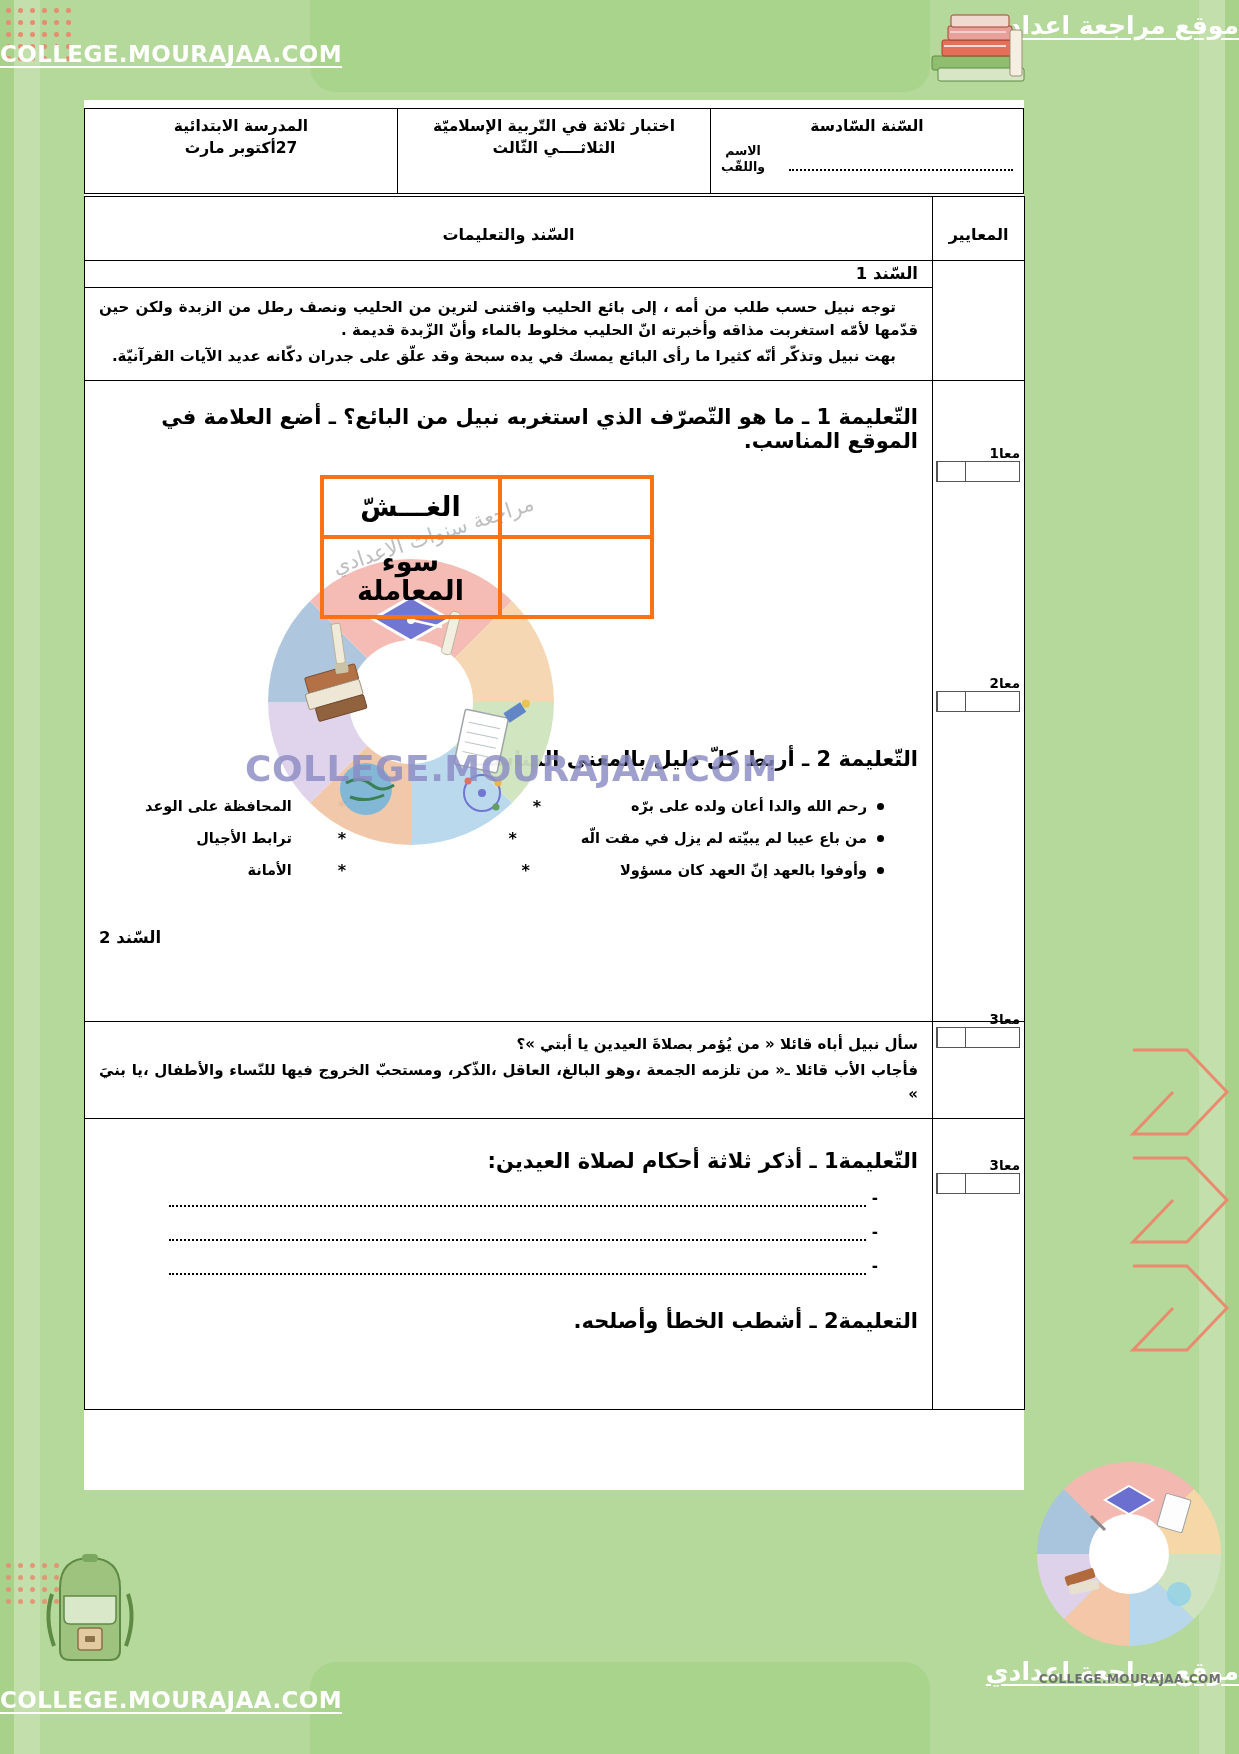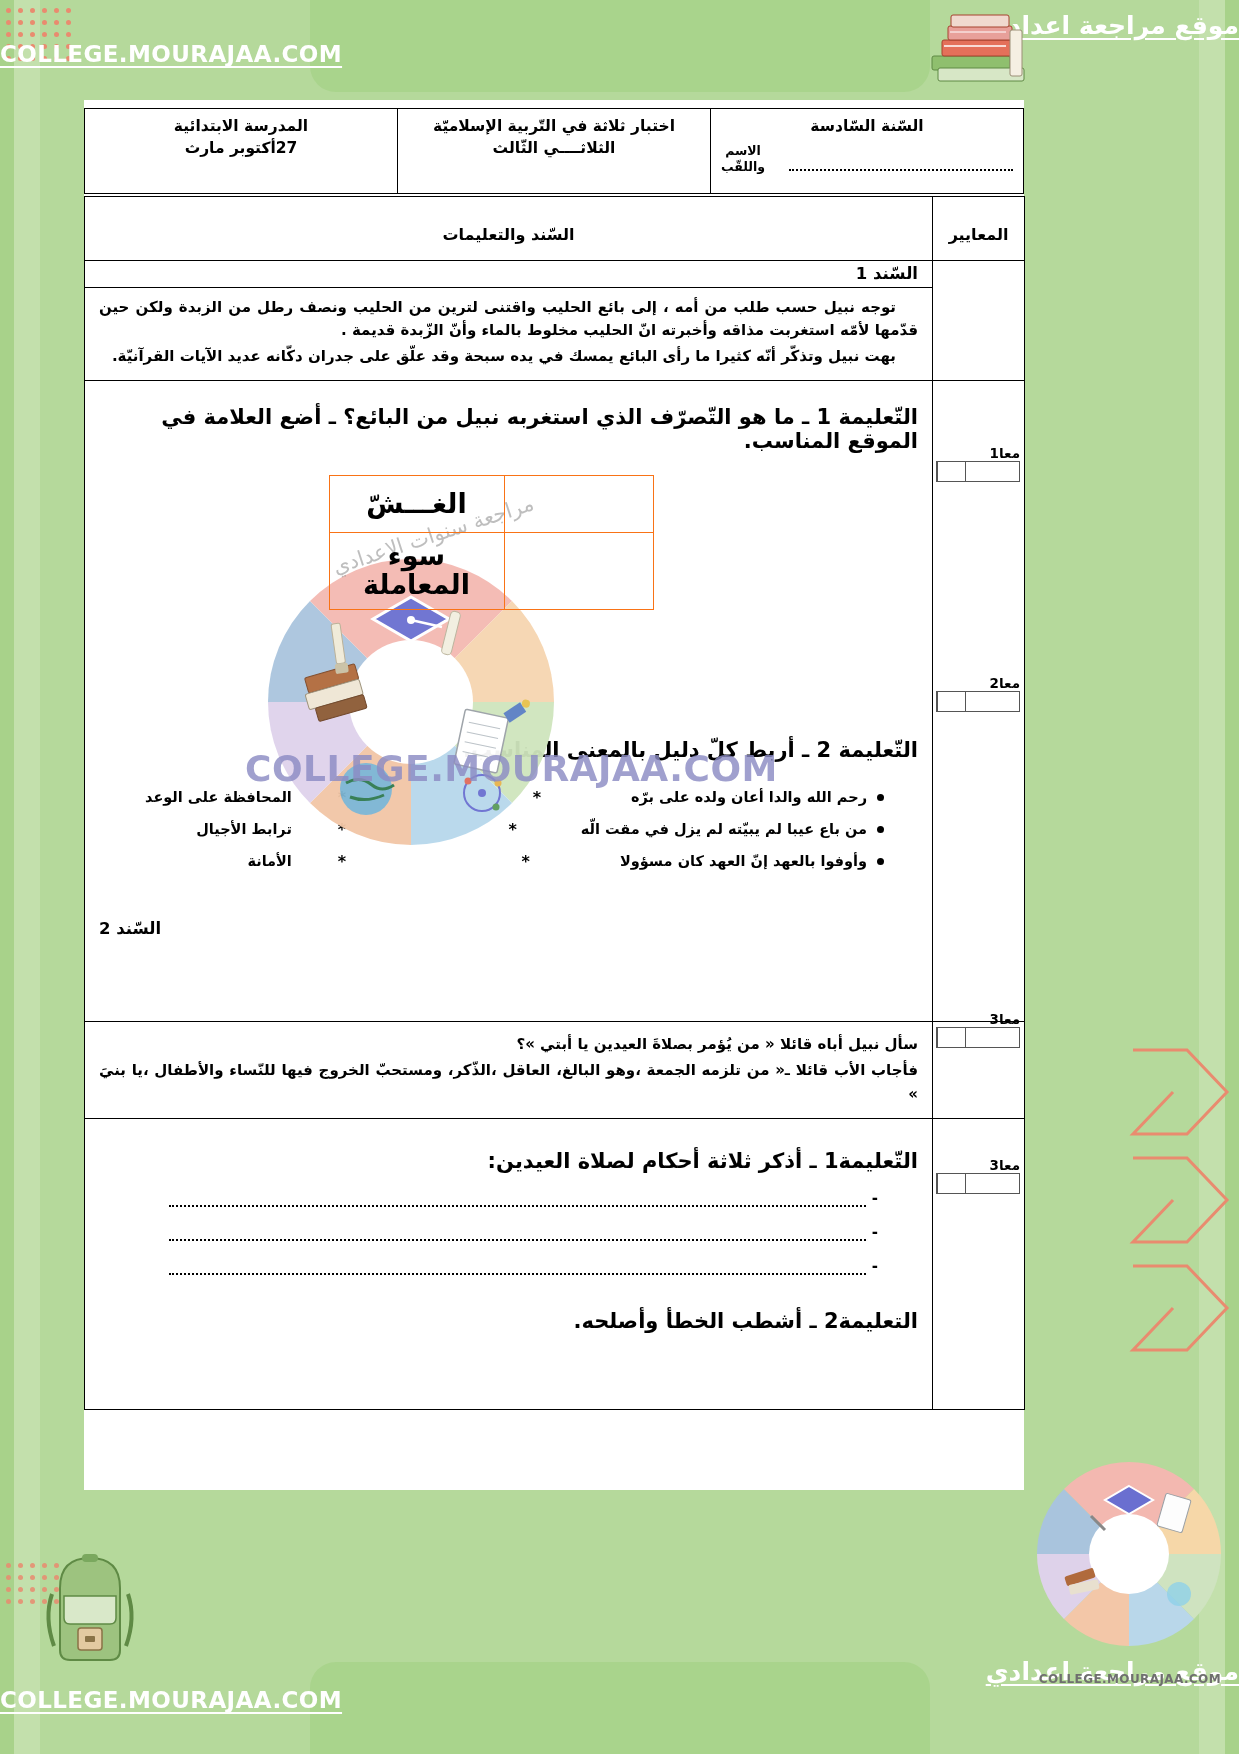--- a/index.html
+++ b/index.html
@@ -293,21 +293,21 @@
     width: 290px;
   }
   #choice-table {
     border-collapse: collapse;
     table-layout: fixed;
     width: 290px;
     position: relative;
     z-index: 3;
   }
   #choice-table td {
-    border: 1px solid #f97316;
+    border: 4px solid #f97316;
     height: 56px;
     padding: 0 8px;
     vertical-align: middle;
   }
   #choice-table td.word {
     width: 158px;
     text-align: center;
     font-size: 27px;
     font-weight: bold;
     font-family: "DejaVu Sans", sans-serif;

